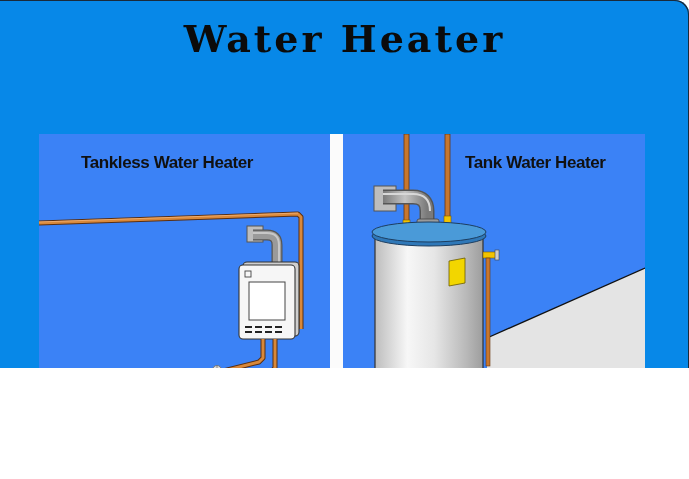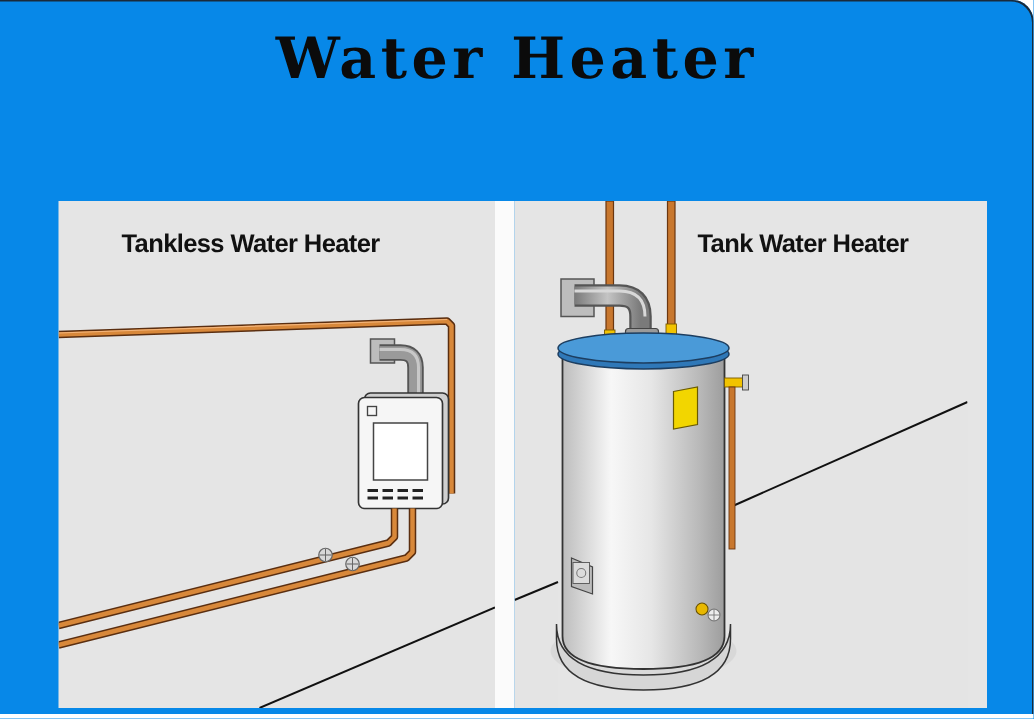--- a/index.html
+++ b/index.html
@@ -1,45 +1,45 @@
 <!DOCTYPE html>
 <html><head>
 <meta charset="utf-8">
 <style>
   html, body { margin: 0; padding: 0; }
   body {
     width: 689px; height: 479px; overflow: hidden;
     background: #ffffff;
   }
   .frame {
-    position: absolute; left: 0; top: 0; width: 689px; height: 476px;
+    position: absolute; left: 0; top: 0; width: 689px; height: 368px;
     background: #0788e8;
     border-top-right-radius: 14px;
     box-shadow: inset -1px 1px 0 #1a2a3a;
     overflow: hidden;
   }
   .title {
     position: absolute; left: 0; top: 16px; width: 689px;
     text-align: center;
     font-family: "DejaVu Serif", "Liberation Serif", serif;
     font-weight: bold;
     font-size: 38px;
     line-height: 45px;
     letter-spacing: 3px;
     color: #0b0b0b;
   }
   .title span { display: block; }
   .panel {
     position: absolute; top: 134px; height: 338px;
-    background: #e5e5e5;
+    background: #3b82f6;
     overflow: hidden;
   }
   .panel.left { left: 39px; width: 291px; }
   .gap { position: absolute; left: 330px; top: 134px; width: 13px; height: 338px; background: #fbfbfb; }
-  .panel.right { left: 343px; width: 302px; padding-left: 13px; }
+  .panel.right { left: 343px; width: 302px; }
   .panel-label {
     position: absolute; top: 19px;
     font-family: "Liberation Sans", "DejaVu Sans", sans-serif;
     font-weight: bold; font-size: 17px;
     color: #111;
     letter-spacing: -0.4px;
     white-space: nowrap;
   }
   .panel.left .panel-label { left: 42px; }
   .panel.right .panel-label { left: 122px; }

